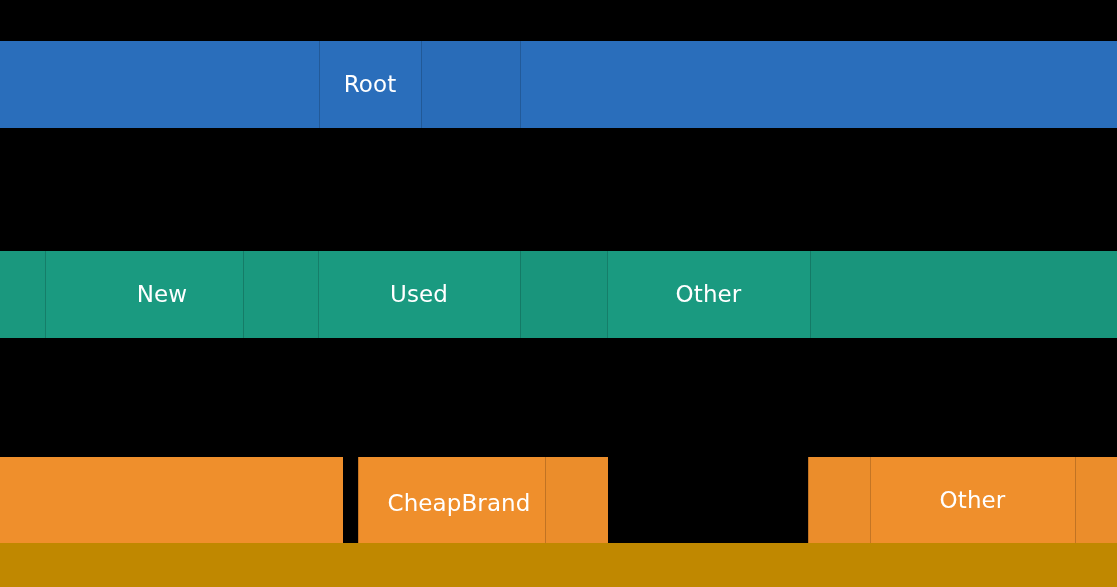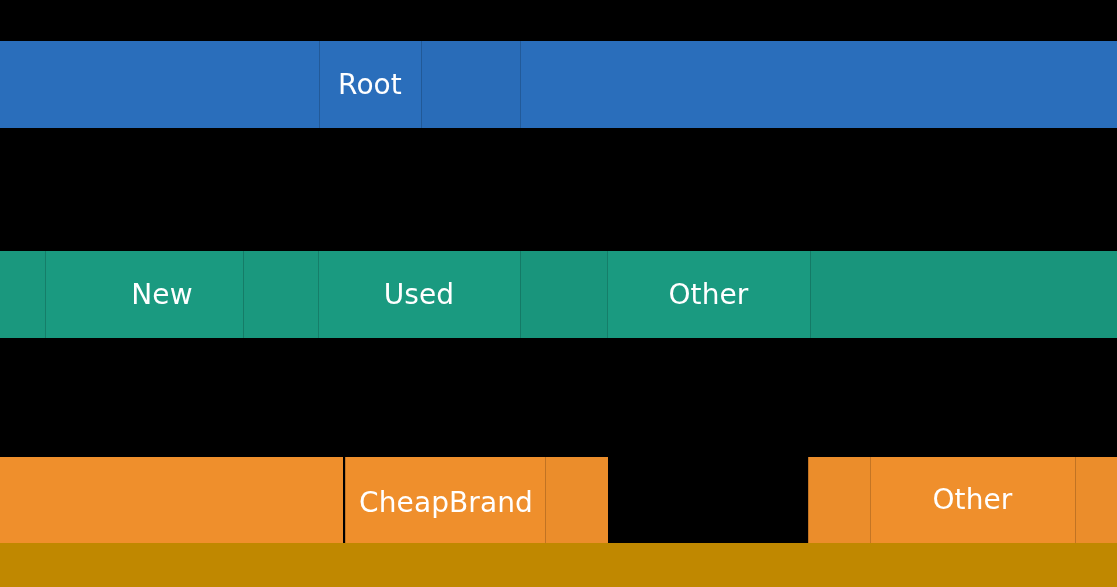--- a/index.html
+++ b/index.html
@@ -30,21 +30,21 @@
     display: flex;
     align-items: center;
     justify-content: center;
     box-sizing: border-box;
     overflow: hidden;
     white-space: nowrap;
   }
   .icicle-label {
     color: #ffffff;
     font-family: "DejaVu Sans", sans-serif;
-    font-size: 28px;
+    font-size: 23px;
     line-height: 1;
     letter-spacing: 0.1px;
     pointer-events: none;
     text-align: left;
   }
   .level-root   .icicle-node { background: #2a6ebb; }
   .level-cond   .icicle-node { background: #1a9a80; }
   .level-brand  .icicle-node { background: #ef8f2c; }
   .level-extra  .icicle-node { background: #c08800; }
 
@@ -97,21 +97,21 @@
         <span class="icicle-label">Other</span>
       </div>
       <div class="icicle-node tone-c sep-left" style="left: 810px; width: 307px; top: 0px; height: 87px;">
         <span class="icicle-label"></span>
       </div>
     </div>
     <div class="icicle-level level-brand" style="top: 457px; height: 86px;">
       <div class="icicle-node tone-a" style="left: 0px; width: 343px; top: 0px; height: 86px;">
         <span class="icicle-label"></span>
       </div>
-      <div class="icicle-node tone-a sep-left" style="left: 345px; width: 202px; top: 0px; height: 92px;">
+      <div class="icicle-node tone-a sep-left" style="left: 358px; width: 202px; top: 0px; height: 92px;">
         <span class="icicle-label">CheapBrand</span>
       </div>
       <div class="icicle-node tone-b sep-left" style="left: 545px; width: 63px; top: 0px; height: 86px;">
         <span class="icicle-label"></span>
       </div>
       <div class="icicle-node tone-b sep-left" style="left: 808px; width: 62px; top: 0px; height: 86px;">
         <span class="icicle-label"></span>
       </div>
       <div class="icicle-node tone-a sep-left" style="left: 870px; width: 205px; top: 0px; height: 86px;">
         <span class="icicle-label">Other</span>

